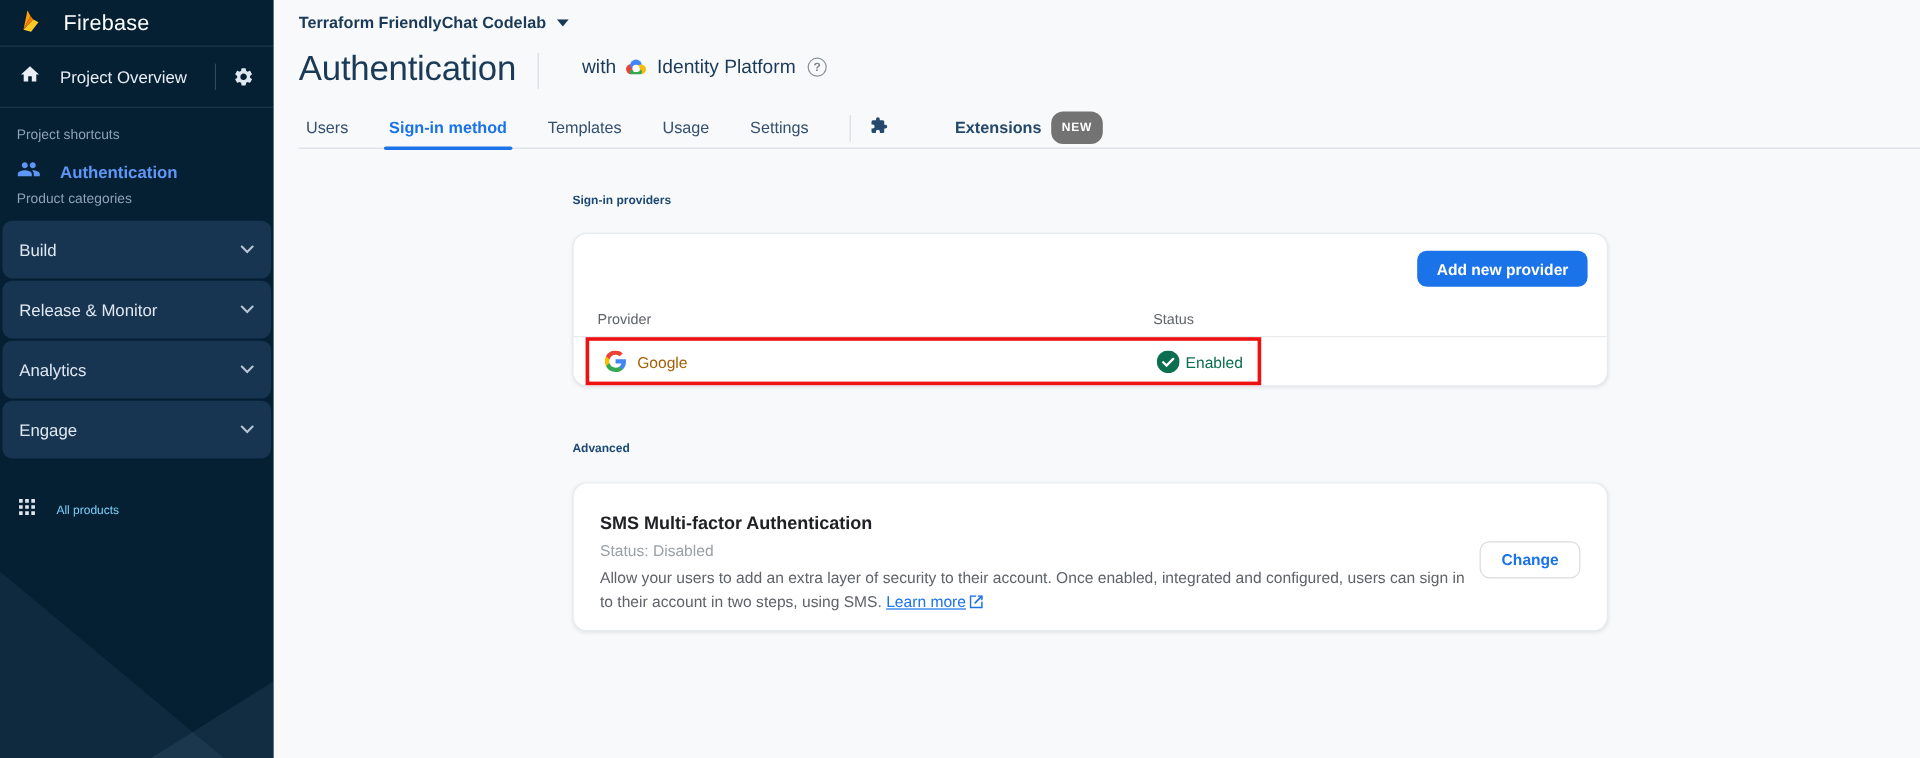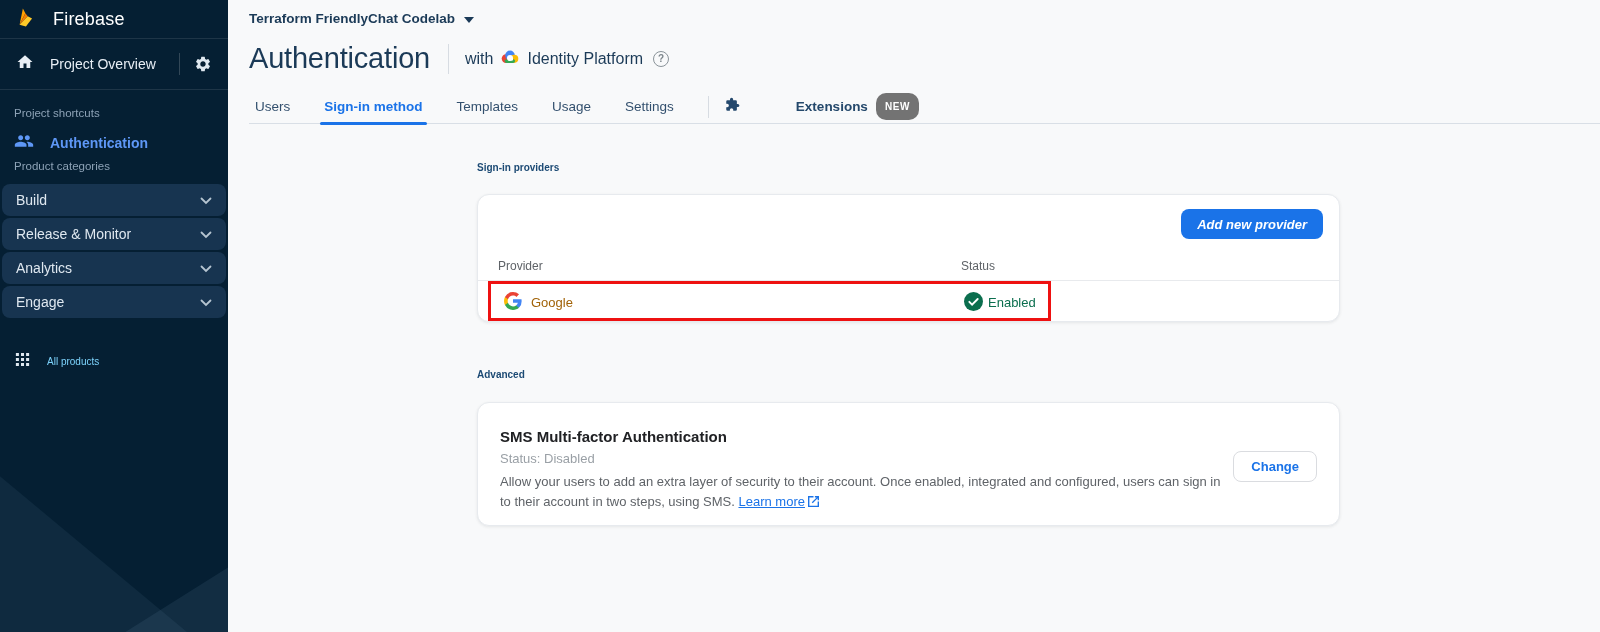--- a/index.html
+++ b/index.html
@@ -20,21 +20,21 @@
   .po-row .label { color:#e8eef5; font-size:14px; margin-left:16px; flex:1; cursor:pointer; }
   .po-divider { width:1px; height:22px; background:rgba(255,255,255,.18); margin-right:14px; }
   .gear-btn { cursor:pointer; display:flex; align-items:center; }
   .section-label { color:#8da2b6; font-size:11.5px; padding:0 14px; }
   .lbl-shortcuts { margin-top:17px; }
   .lbl-categories { }
   .side-item { display:flex; align-items:center; gap:16px; padding:0 14px; height:34px; cursor:pointer; }
   .auth-item { margin-top:7px; }
   .auth-item .label { color:#5e97f6; font-size:14px; font-weight:600; }
   .cat-wrap { margin-top:12px; }
-  .cat-item { position:relative; height:32px; margin:0 2px 2px 2px; background:#173450; border-radius:8px;
+  .cat-item { position:relative; height:48px; margin:0 2px 2px 2px; background:#173450; border-radius:8px;
               display:flex; align-items:center; padding:0 14px; cursor:pointer; }
   .cat-item .label { color:#dfe8f0; font-size:14px; flex:1; }
   .all-products { margin-top:26px; }
   .all-products .label { color:#7dd3fc; font-size:10px; }
 
   
   .main { position:absolute; left:228px; top:0; width:1548px; height:632px; }
 
   .breadcrumb { position:absolute; left:21px; top:9px; display:flex; align-items:center; gap:9px;
                 cursor:pointer; }
@@ -42,21 +42,21 @@
 
   .top-icons { position:absolute; right:36px; top:5px; display:flex; align-items:center; gap:17px; }
   .icon-btn { cursor:pointer; display:flex; align-items:center; position:relative; }
   .bell-dot { position:absolute; right:-2px; top:-2px; width:11px; height:11px; border-radius:50%;
               background:#e8453c; }
   .avatar { width:26px; height:26px; border-radius:50%; overflow:hidden; display:block; cursor:pointer; }
 
   .title-row { position:absolute; left:21px; top:42px; display:flex; align-items:center; }
   .page-title { color:#1b3a57; font-size:29px; font-weight:500; letter-spacing:-.2px; }
   .title-div { width:1px; height:30px; background:#d7dce2; margin:0 16px 0 18px; }
-  .with-wrap { display:flex; align-items:center; gap:7px; }
+  .with-wrap { display:flex; align-items:flex-start; gap:7px;margin-left:20px; }
   .with-label, .platform-label { color:#1b3a57; font-size:16px; }
   .platform-help { width:16px; height:16px; border:1.5px solid #8a9399; border-radius:50%;
                    color:#7d868c; font-size:10px; font-weight:700; display:flex; align-items:center;
                    justify-content:center; margin-left:3px; cursor:pointer; }
   .help-fab { position:absolute; right:37px; top:49px; width:22px; height:22px; border-radius:50%;
               background:#2071c5; color:#fff; font-size:13px; font-weight:700; display:flex;
               align-items:center; justify-content:center; cursor:pointer; }
 
   .tabs-row { position:absolute; left:21px; top:90px; right:16px; height:34px; display:flex;
               align-items:center; border-bottom:1px solid #d9dfe6; }
@@ -73,21 +73,21 @@
 
   .section-heading { position:absolute; color:#1c4a74; font-size:10px; font-weight:700; }
   .h-providers { left:249px; top:162px; }
   .h-advanced  { left:249px; top:369px; }
 
   .card { position:absolute; left:249px; width:863px; background:#fff; border:1px solid #e7eaee;
           border-radius:12px; box-shadow:0 1px 3px rgba(60,64,67,.10); }
   .providers-card { top:194px; height:128px; }
   .add-btn { position:absolute; right:16px; top:14px; height:30px; padding:0 16px; background:#1a73e8;
              color:#fff; border:none; border-radius:8px; font-size:13px; font-weight:600;
-             font-family:inherit; cursor:pointer;font-style:italic; }
+             font-family:inherit; cursor:pointer; }
   .cols-row { position:absolute; left:0; right:0; top:60px; height:26px; }
   .col-h { position:absolute; top:4px; color:#5f6368; font-size:12px; }
   .col-provider { left:20px; }
   .col-status { left:483px; }
   .cols-row::after { content:''; position:absolute; left:0; right:0; bottom:0; border-bottom:1px solid #e8eaed; }
   .prov-row { position:absolute; left:0; right:0; top:87px; height:39px; cursor:pointer; }
   .prov-g { position:absolute; left:26px; top:10px; }
   .prov-name { position:absolute; left:53px; top:13px; color:#a16207; font-size:13px; }
   .prov-check { position:absolute; left:486px; top:10px; }
   .prov-status { position:absolute; left:510px; top:13px; color:#0b6e4e; font-size:13px; }

